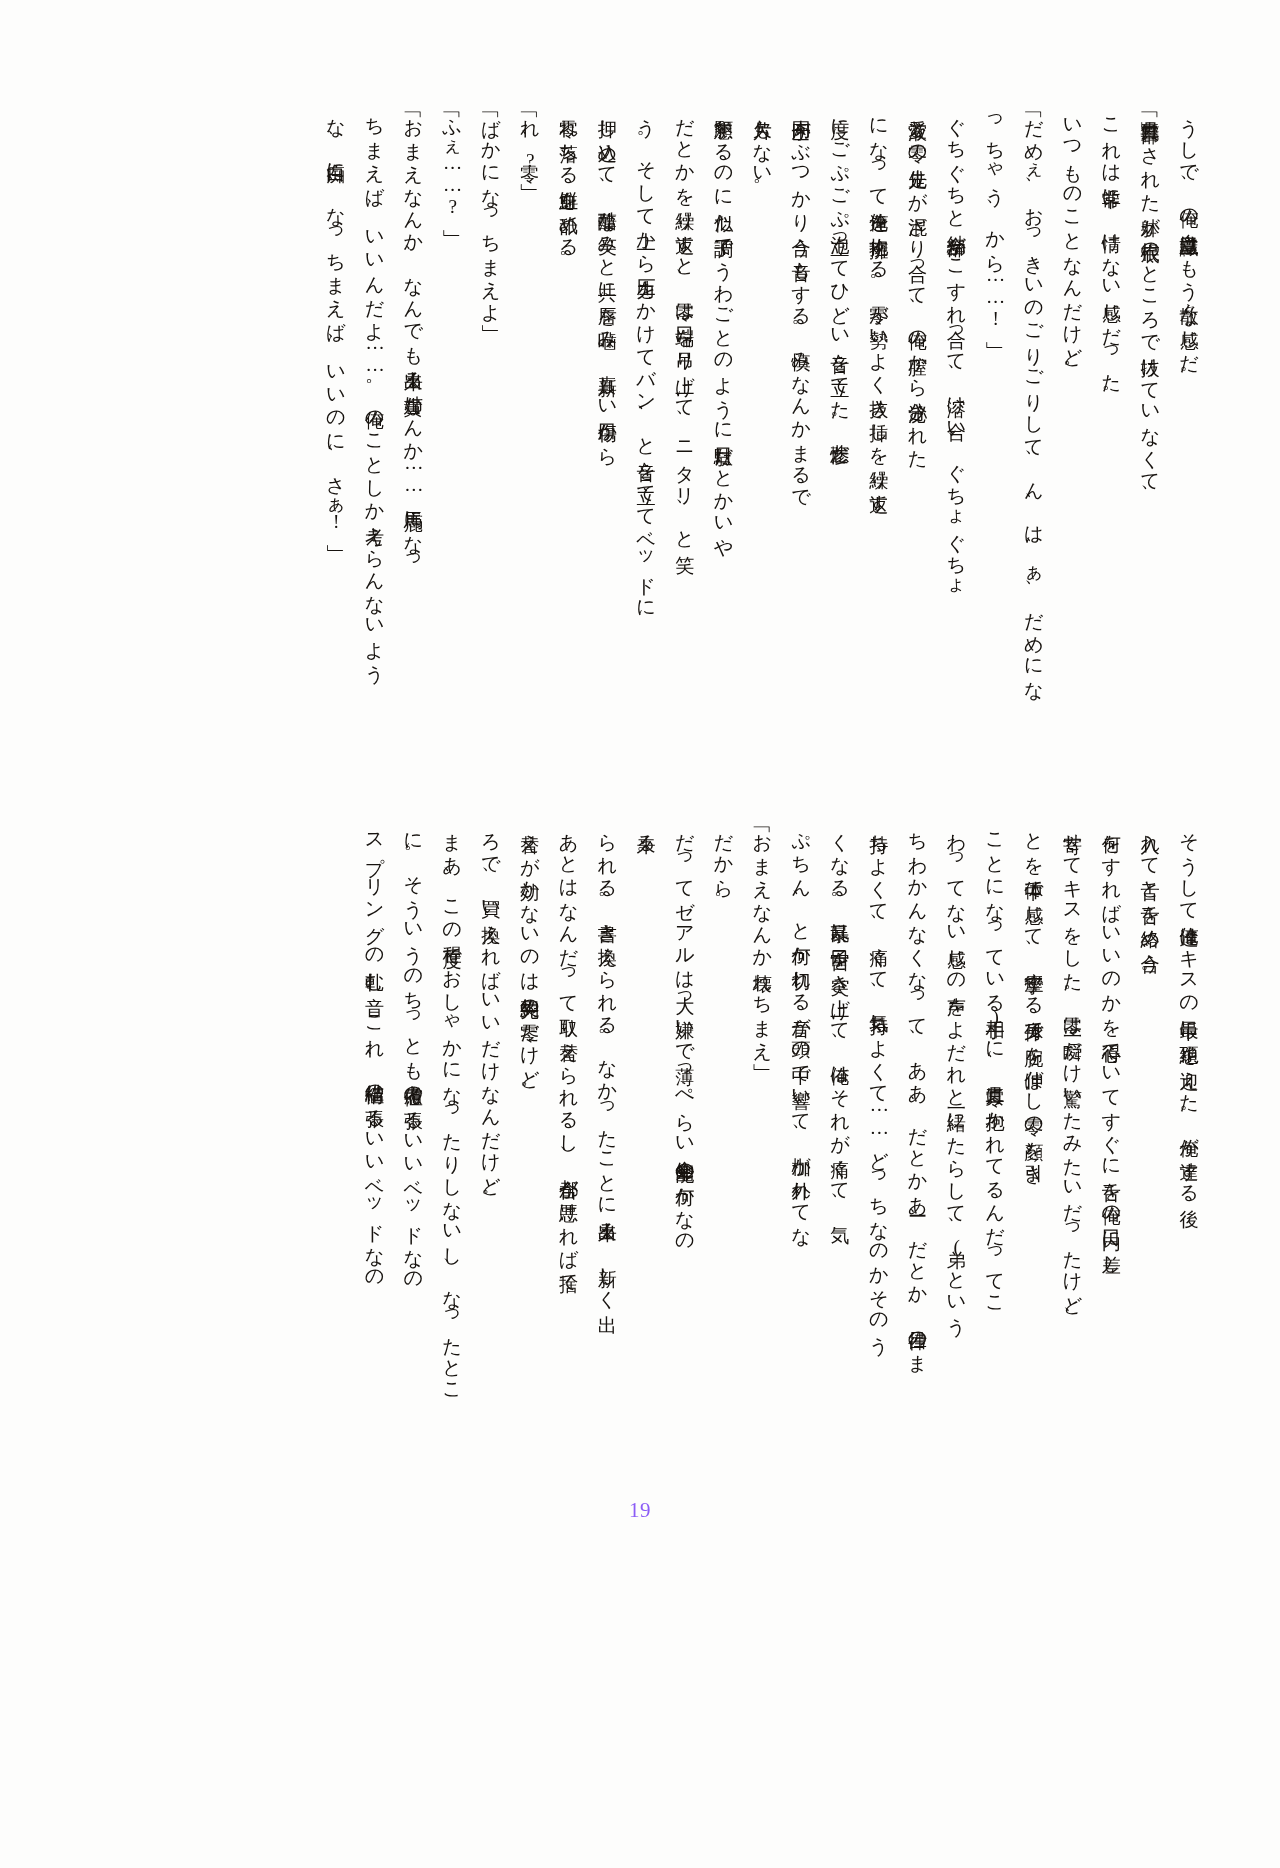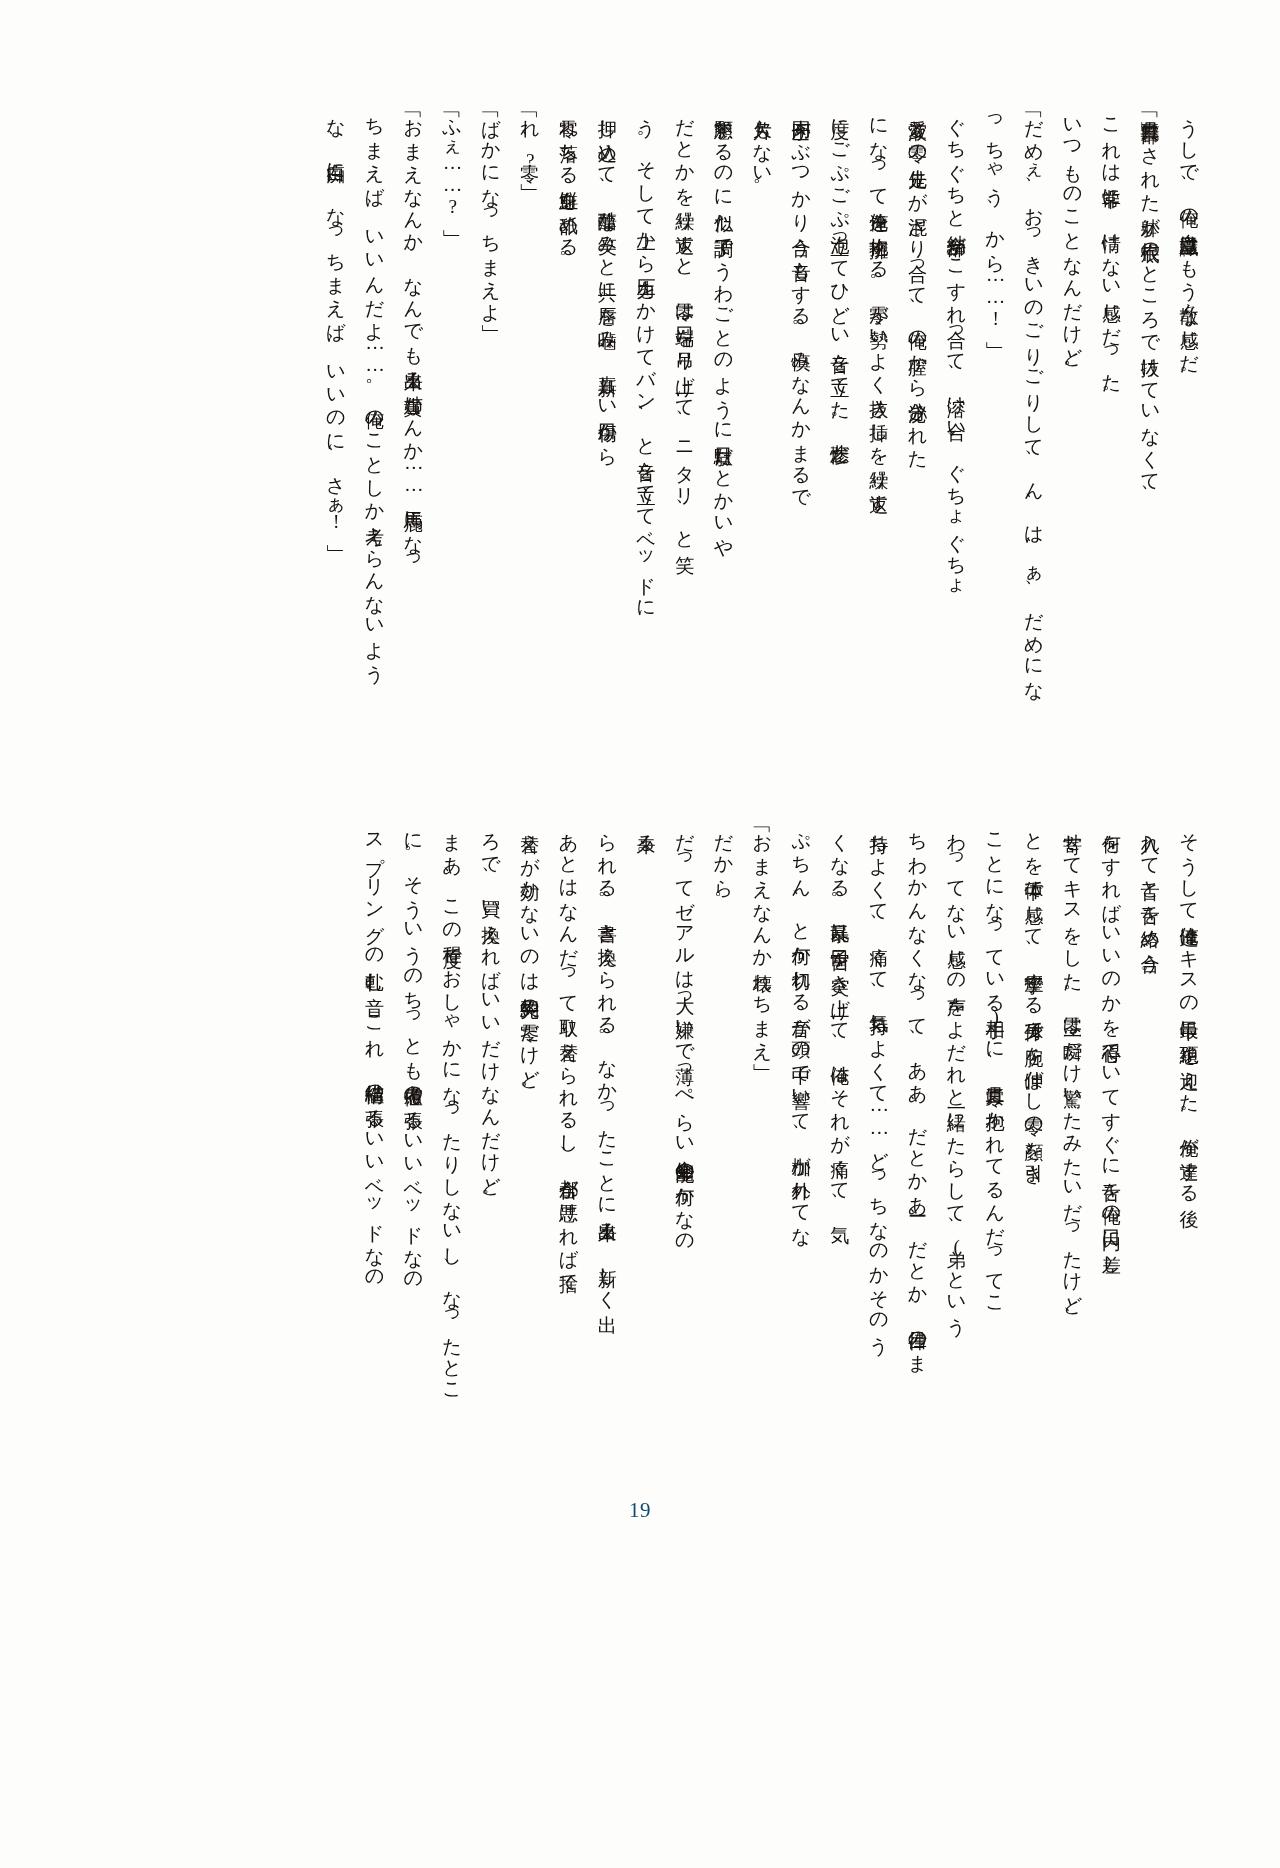--- a/index.html
+++ b/index.html
@@ -57,21 +57,21 @@
   }
 
   .page-number {
     position: absolute;
     left: 0;
     right: 0;
     top: 1498px;
     text-align: center;
     font-size: 21px;
     font-family: "Liberation Serif", "DejaVu Serif", serif;
-    color: #0c4a6e;
+    color: #8b5cf6;
     letter-spacing: 0.02em;
   }
 </style>
 </head>
 <body>
 
 <div class="page">
 
   <div class="block" id="block-top"><div class="para">うしで、俺の自立意識はもう散々な感じだ。</div><div class="para">「真月警部」にされた躰が根底のところで抜けていなくて、</div><div class="para">これは非常に、情けない感じだった。</div><div class="para">いつものことなんだけど。</div><div class="para">「だめぇ、おっきいのごりごりして、ん、は、ぁ、だめにな</div><div class="para">っちゃう、から……!」</div><div class="para">ぐちぐちと結合部がこすれ合って、溶け合い、ぐちょぐちょ</div><div class="para">愛液と零の先走りが混ざり合って、俺の膣から分泌された</div><div class="para">になって俺達を抱擁する。零が勢いよく抜き挿しを繰り返す</div><div class="para">度にごぷごぷ泡立ってひどい音を立てた。悲惨だ。</div><div class="para">肉同士がぶつかり合う音もする。慎みなんかまるで</div><div class="para">欠片もない。</div><div class="para">懇願するのに似た調子でうわごとのように駄目だとかいや</div><div class="para">だとかを繰り返すと、零は口端を吊り上げて、ニタリ、と笑</div><div class="para">う。そして上から圧力をかけてバン、と音を立ててベッドに</div><div class="para">押し込めて、酷薄な笑みと共に唇を噛み、真新しい傷口から</div><div class="para">零れ落ちる鮮血を舐める。</div><div class="para">「れ、零?」</div><div class="para">「ばかになっちまえよ」</div><div class="para">「ふぇ……?」</div><div class="para">「おまえなんか、なんでも出来る姉貴なんか……馬鹿になっ</div><div class="para">ちまえば、いいんだよ……。俺のことしか考えらんないよう</div><div class="para">な、白痴に、なっちまえば、いいのに、さぁ!」</div></div>
 

